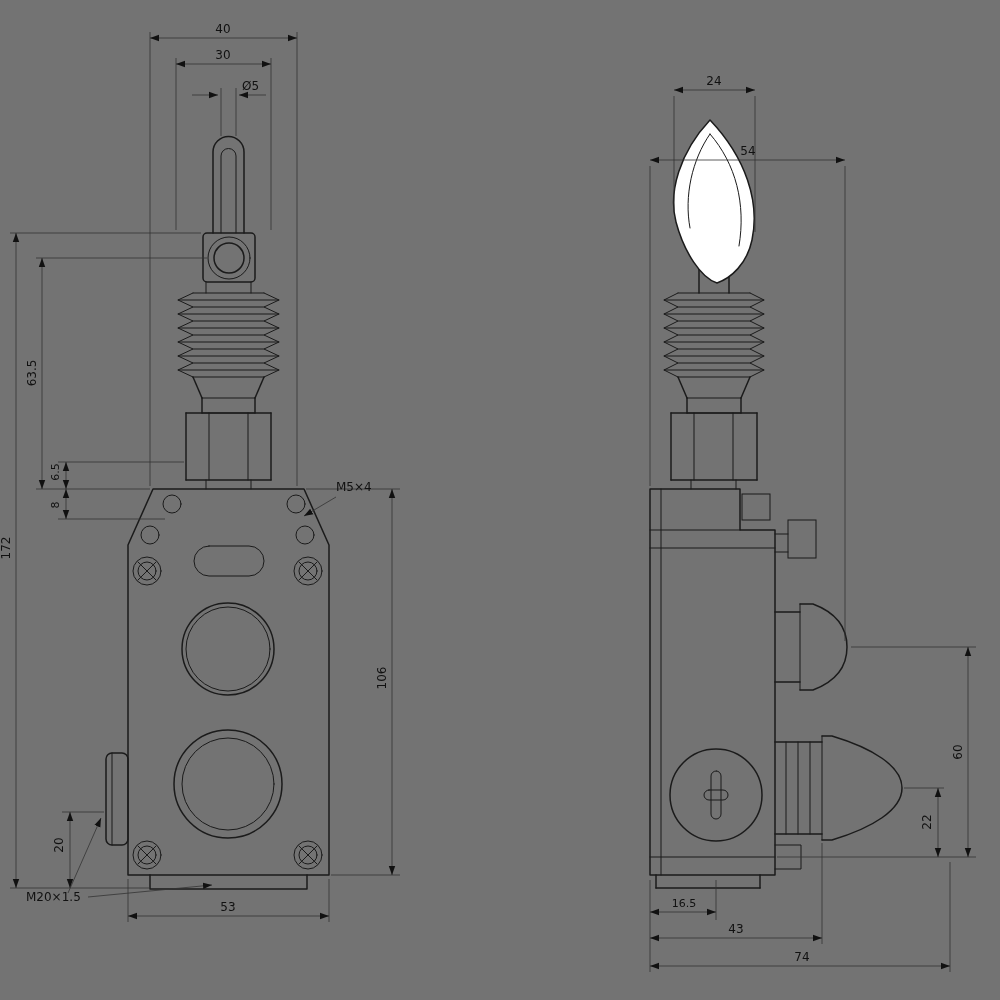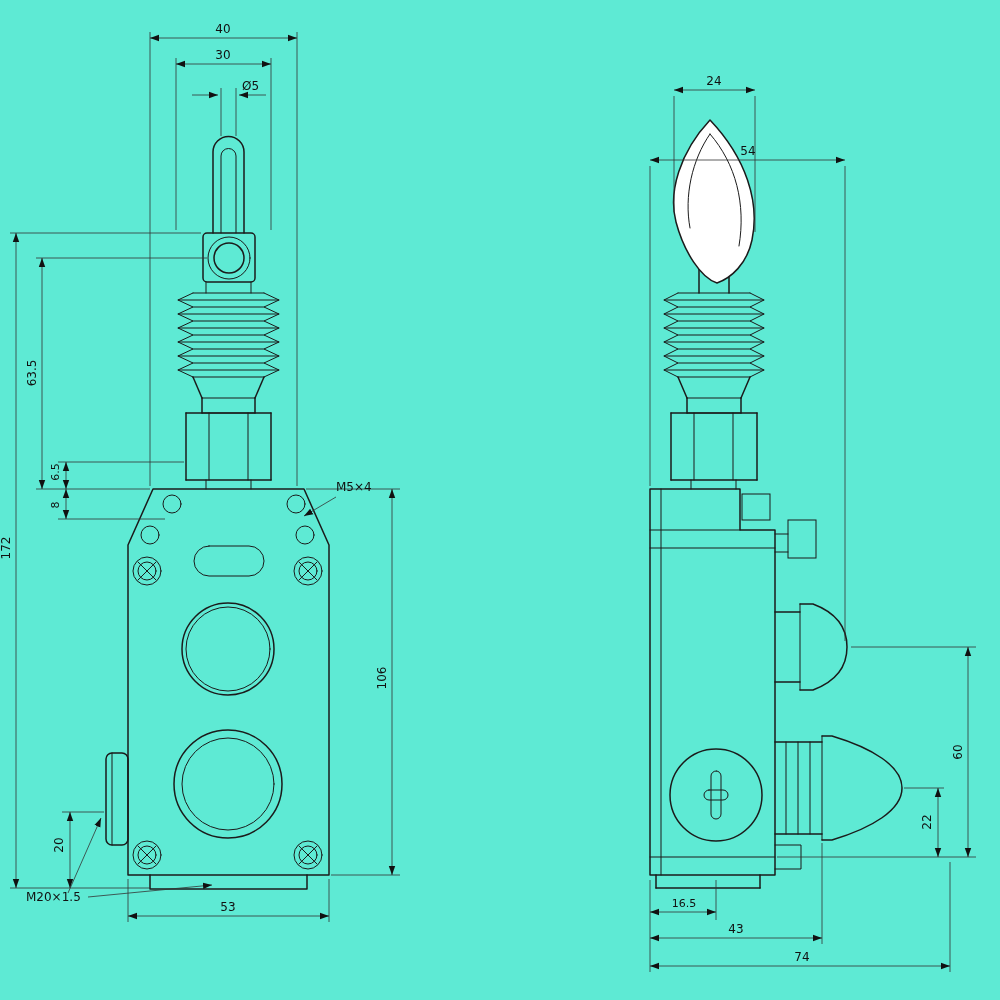--- a/index.html
+++ b/index.html
@@ -1,16 +1,16 @@
 <!DOCTYPE html>
 <html><head>
 <meta charset="utf-8">
 <style>
   html,body{margin:0;padding:0;background:#ffffff;}
-  .sheet{position:relative;width:1000px;height:1000px;background:#5eead4;overflow:hidden;}
+  .sheet{position:relative;width:1000px;height:1000px;background:#737373;overflow:hidden;}
   svg{display:block;}
   .obj{stroke:#1b1b1b;stroke-width:1.5;fill:none;stroke-linejoin:round;stroke-linecap:round;}
   .objf{stroke:#1b1b1b;stroke-width:1.5;fill:#ffffff;stroke-linejoin:round;}
   .thin{stroke:#1b1b1b;stroke-width:1;fill:none;stroke-linecap:round;}
   .ext{stroke:#333;stroke-width:0.8;fill:none;}
   .dim{stroke:#333;stroke-width:0.8;fill:none;}
   text{font-family:"DejaVu Sans",sans-serif;font-size:12px;fill:#111;}
   text.small{font-size:11px;}
 </style>
 </head>

